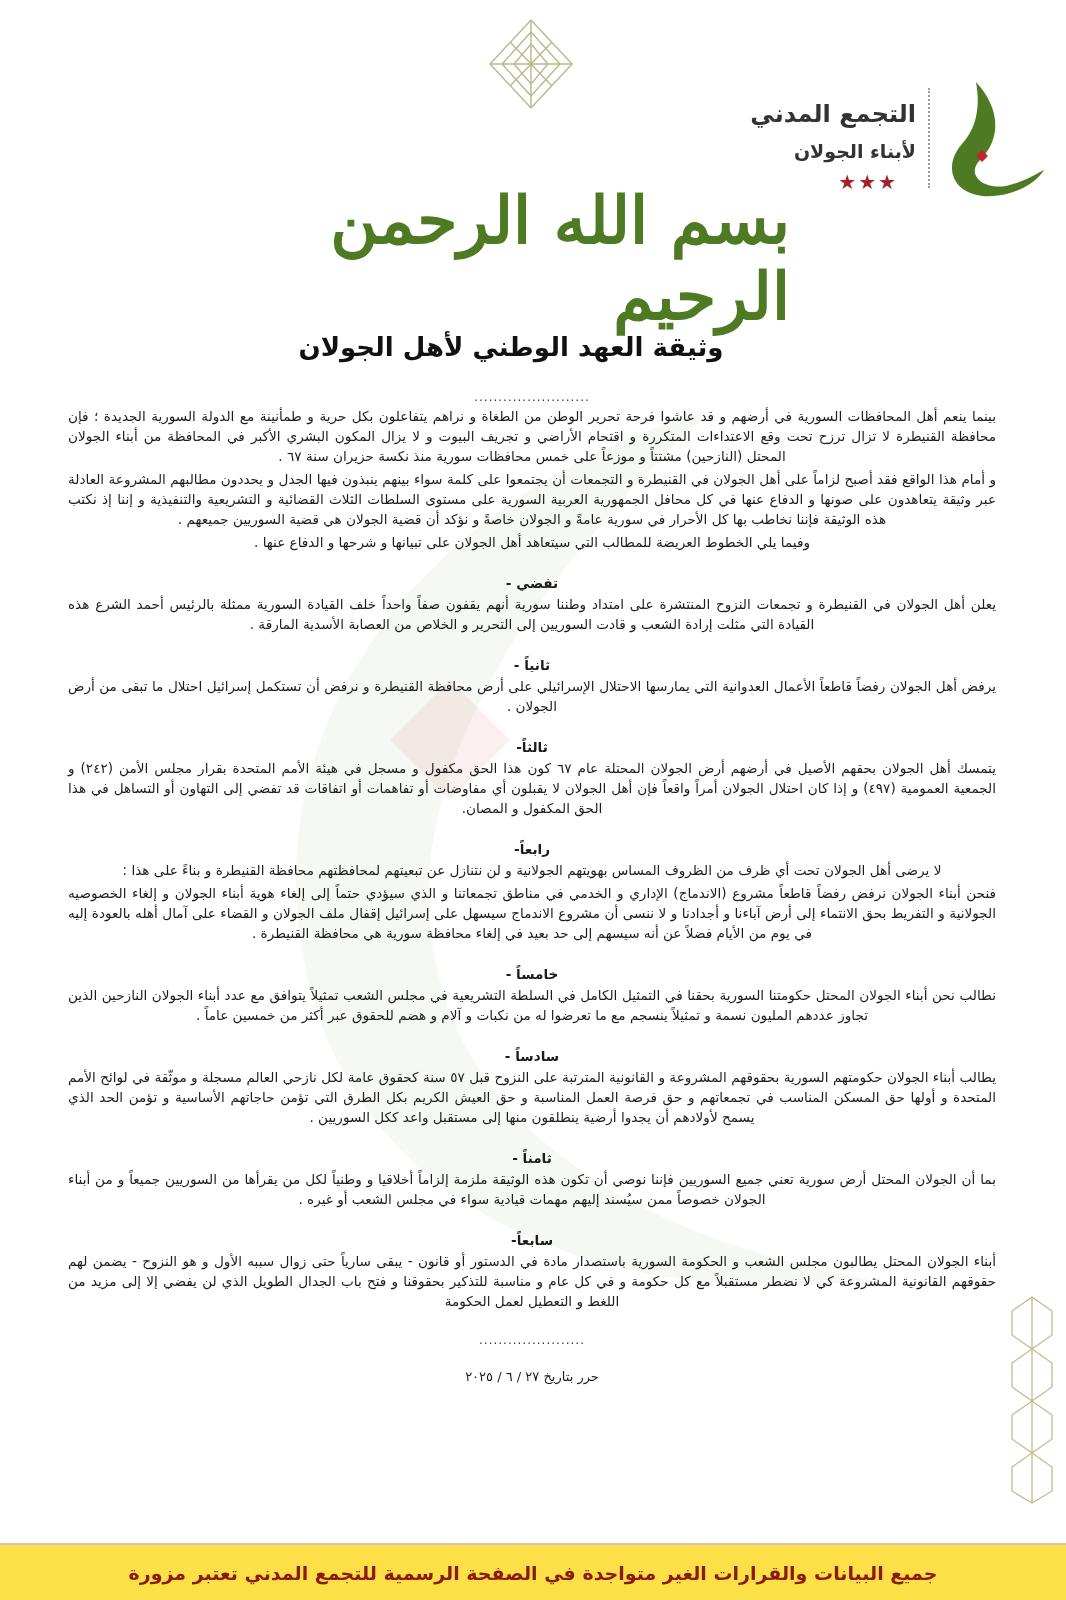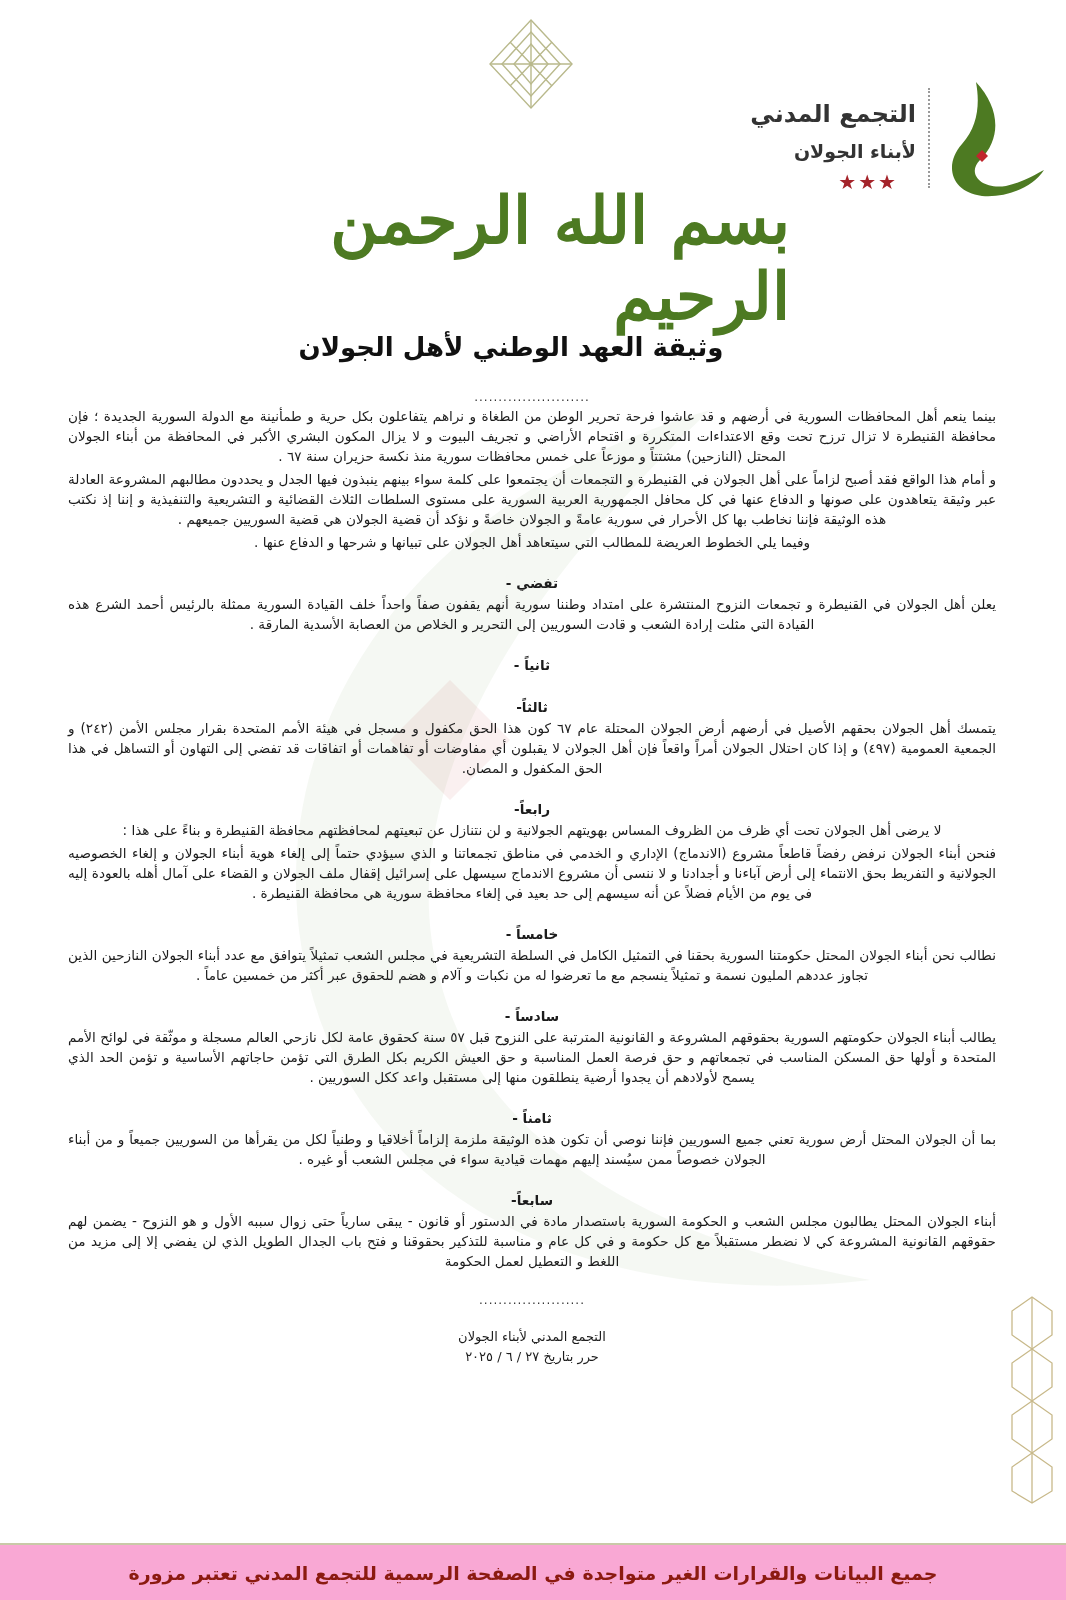--- a/index.html
+++ b/index.html
@@ -27,21 +27,21 @@
   .para { font-weight: 500; }
   .para + .para { margin-top: 3px; }
   .section { margin-top: 20px; }
   .section-head { font-weight: bold; line-height: 22px; }
   .section-body { text-align: justify; text-align-last: center; }
   .intro-para { text-align: justify; text-align-last: center; }
   .footer-sign { margin-top: 18px; line-height: 20px; font-size: 13px; }
 
   .right-ornament { position: absolute; right: 6px; top: 1295px; width: 56px; height: 210px; }
 
-  .banner { position: absolute; left: 0; top: 1545px; width: 1066px; height: 55px; background: #f9a8d4; display: flex; align-items: center; justify-content: center; }
+  .banner { position: absolute; left: 0; top: 1545px; width: 1066px; height: 55px; background: #fde047; display: flex; align-items: center; justify-content: center; }
   .banner::before { content: ""; position: absolute; left: 0; right: 0; top: -2px; height: 2px; background: #c9c9a8; }
   .banner-text { font-size: 19px; font-weight: bold; color: #8b1a10; }
 </style>
 </head>
 <body>
 
 <svg class="watermark" viewBox="0 0 760 1000">
   <path d="M560 30 C 250 120, 80 380, 170 640 C 240 840, 470 930, 720 900 C 500 860, 330 760, 290 600 C 240 420, 360 220, 560 30 Z" fill="#5b8a2e" opacity="0.06"></path>
   <path d="M300 300 L 360 360 L 300 420 L 240 360 Z" fill="#b32a2a" opacity="0.07"></path>
 </svg>
@@ -81,20 +81,21 @@
     <p class="para intro-para">وفيما يلي الخطوط العريضة للمطالب التي سيتعاهد أهل الجولان على تبيانها و شرحها و الدفاع عنها .</p>
   </div>
 
   <div class="section">
     <div class="section-head">تفضي -</div>
     <p class="para section-body">يعلن أهل الجولان في القنيطرة و تجمعات النزوح المنتشرة على امتداد وطننا سورية أنهم يقفون صفاً واحداً خلف القيادة السورية ممثلة بالرئيس أحمد الشرع هذه القيادة التي مثلت إرادة الشعب و قادت السوريين إلى التحرير و الخلاص من العصابة الأسدية المارقة .</p>
   </div>
 
   <div class="section">
     <div class="section-head">ثانياً -</div>
+    <p class="para section-body">يرفض أهل الجولان رفضاً قاطعاً الأعمال العدوانية التي يمارسها الاحتلال الإسرائيلي على أرض محافظة القنيطرة و نرفض أن تستكمل إسرائيل احتلال ما تبقى من أرض الجولان .</p>
   </div>
 
   <div class="section">
     <div class="section-head">ثالثاً-</div>
     <p class="para section-body">يتمسك أهل الجولان بحقهم الأصيل في أرضهم أرض الجولان المحتلة عام ٦٧ كون هذا الحق مكفول و مسجل في هيئة الأمم المتحدة بقرار مجلس الأمن (٢٤٢) و الجمعية العمومية (٤٩٧) و إذا كان احتلال الجولان أمراً واقعاً فإن أهل الجولان لا يقبلون أي مفاوضات أو تفاهمات أو اتفاقات قد تفضي إلى التهاون أو التساهل في هذا الحق المكفول و المصان.</p>
   </div>
 
   <div class="section">
     <div class="section-head">رابعاً-</div>
     <p class="para section-body">لا يرضى أهل الجولان تحت أي ظرف من الظروف المساس بهويتهم الجولانية و لن نتنازل عن تبعيتهم لمحافظتهم محافظة القنيطرة و بناءً على هذا :</p>
@@ -117,21 +118,20 @@
   </div>
 
   <div class="section">
     <div class="section-head">سابعاً-</div>
     <p class="para section-body">أبناء الجولان المحتل يطالبون مجلس الشعب و الحكومة السورية باستصدار مادة في الدستور أو قانون - يبقى سارياً حتى زوال سببه الأول و هو النزوح - يضمن لهم حقوقهم القانونية المشروعة كي لا نضطر مستقبلاً مع كل حكومة و في كل عام و مناسبة للتذكير بحقوقنا و فتح باب الجدال الطويل الذي لن يفضي إلا إلى مزيد من اللغط و التعطيل لعمل الحكومة</p>
   </div>
 
   <div class="section sep">......................</div>
 
   <div class="footer-sign">
-    <div>التجمع المدني لأبناء الجولان</div>
     <div>حرر بتاريخ ٢٧ / ٦ / ٢٠٢٥</div>
   </div>
 </div>
 
 <svg class="right-ornament" viewBox="0 0 56 210">
   <g fill="none" stroke="#c8b98a" stroke-width="1.3">
     <path d="M28 2 L48 16 L48 40 L28 54 L8 40 L8 16 Z"></path>
     <path d="M28 54 L48 68 L48 92 L28 106 L8 92 L8 68 Z"></path>
     <path d="M28 106 L48 120 L48 144 L28 158 L8 144 L8 120 Z"></path>
     <path d="M28 158 L48 172 L48 196 L28 208 L8 196 L8 172 Z"></path>

